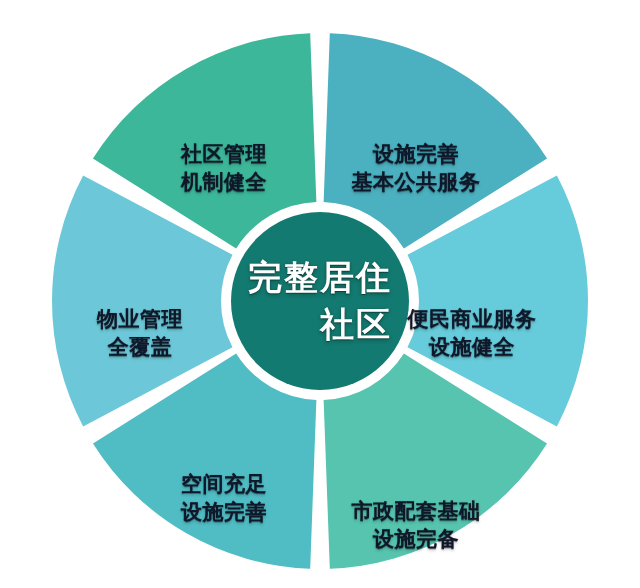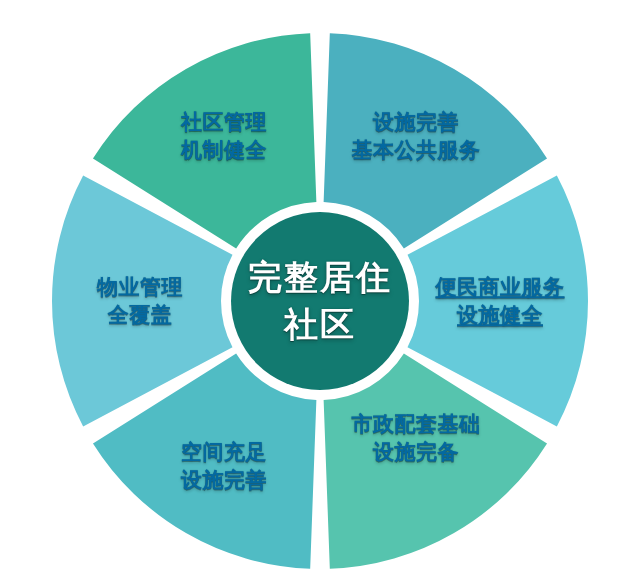--- a/index.html
+++ b/index.html
@@ -23,38 +23,39 @@
     position: absolute;
     left: 0;
     top: 0;
     width: 640px;
     height: 588px;
     display: block;
   }
   .seg-label {
     position: absolute;
     text-align: center;
-    color: #0369a1;
+    color: #0f172a;
     font-weight: bold;
     font-size: 21px;
     line-height: 1.32;
     letter-spacing: 0.5px;
     white-space: nowrap;
     text-shadow:
       0 1px 0 rgba(0,0,0,0.30),
       0 2px 3px rgba(0,0,0,0.22),
       0 0 1px rgba(0,0,0,0.25);
     transform: translate(-50%, -50%);
     pointer-events: none;
     user-select: none;
+    margin-top: 32px;
   }
   .seg-label .line { display: block; }
   .center-label {
     position: absolute;
-    text-align: center;
+    text-align: right;
     color: #ffffff;
     font-weight: bold;
     font-size: 34px;
     line-height: 1.38;
     letter-spacing: 2px;
     white-space: nowrap;
     text-shadow:
       0 1px 0 rgba(0,0,0,0.32),
       0 2px 4px rgba(0,0,0,0.26),
       0 0 2px rgba(0,0,0,0.20);
@@ -79,25 +80,25 @@
         <path d="M 92.97132506958732 158.58518068915367 A 268 268 0 0 1 310.17948606664277 33.179990467320124 L 316.3722728380509 202.06648901591302 A 99 99 0 0 0 236.13492978316845 248.39154062770976 Z" fill="#3cb79a"></path>
       </g>
     <circle id="center-circle" cx="320" cy="301" r="89" fill="#127a70"></circle>
   </svg>
 
   <div id="labels-layer">
       <div class="seg-label" style="left: 416px; top: 136px;">
         <span class="line">设施完善</span>
         <span class="line">基本公共服务</span>
       </div>
-      <div class="seg-label" style="left: 500px; top: 301px; text-decoration: underline;">
+      <div class="seg-label" style="left: 472px; top: 301px;">
         <span class="line">便民商业服务</span>
         <span class="line">设施健全</span>
       </div>
-      <div class="seg-label" style="left: 416px; top: 438px;">
+      <div class="seg-label" style="left: 416px; top: 493px;">
         <span class="line">市政配套基础</span>
         <span class="line">设施完备</span>
       </div>
       <div class="seg-label" style="left: 224px; top: 466px;">
         <span class="line">空间充足</span>
         <span class="line">设施完善</span>
       </div>
       <div class="seg-label" style="left: 140px; top: 301px;">
         <span class="line">物业管理</span>
         <span class="line">全覆盖</span>

